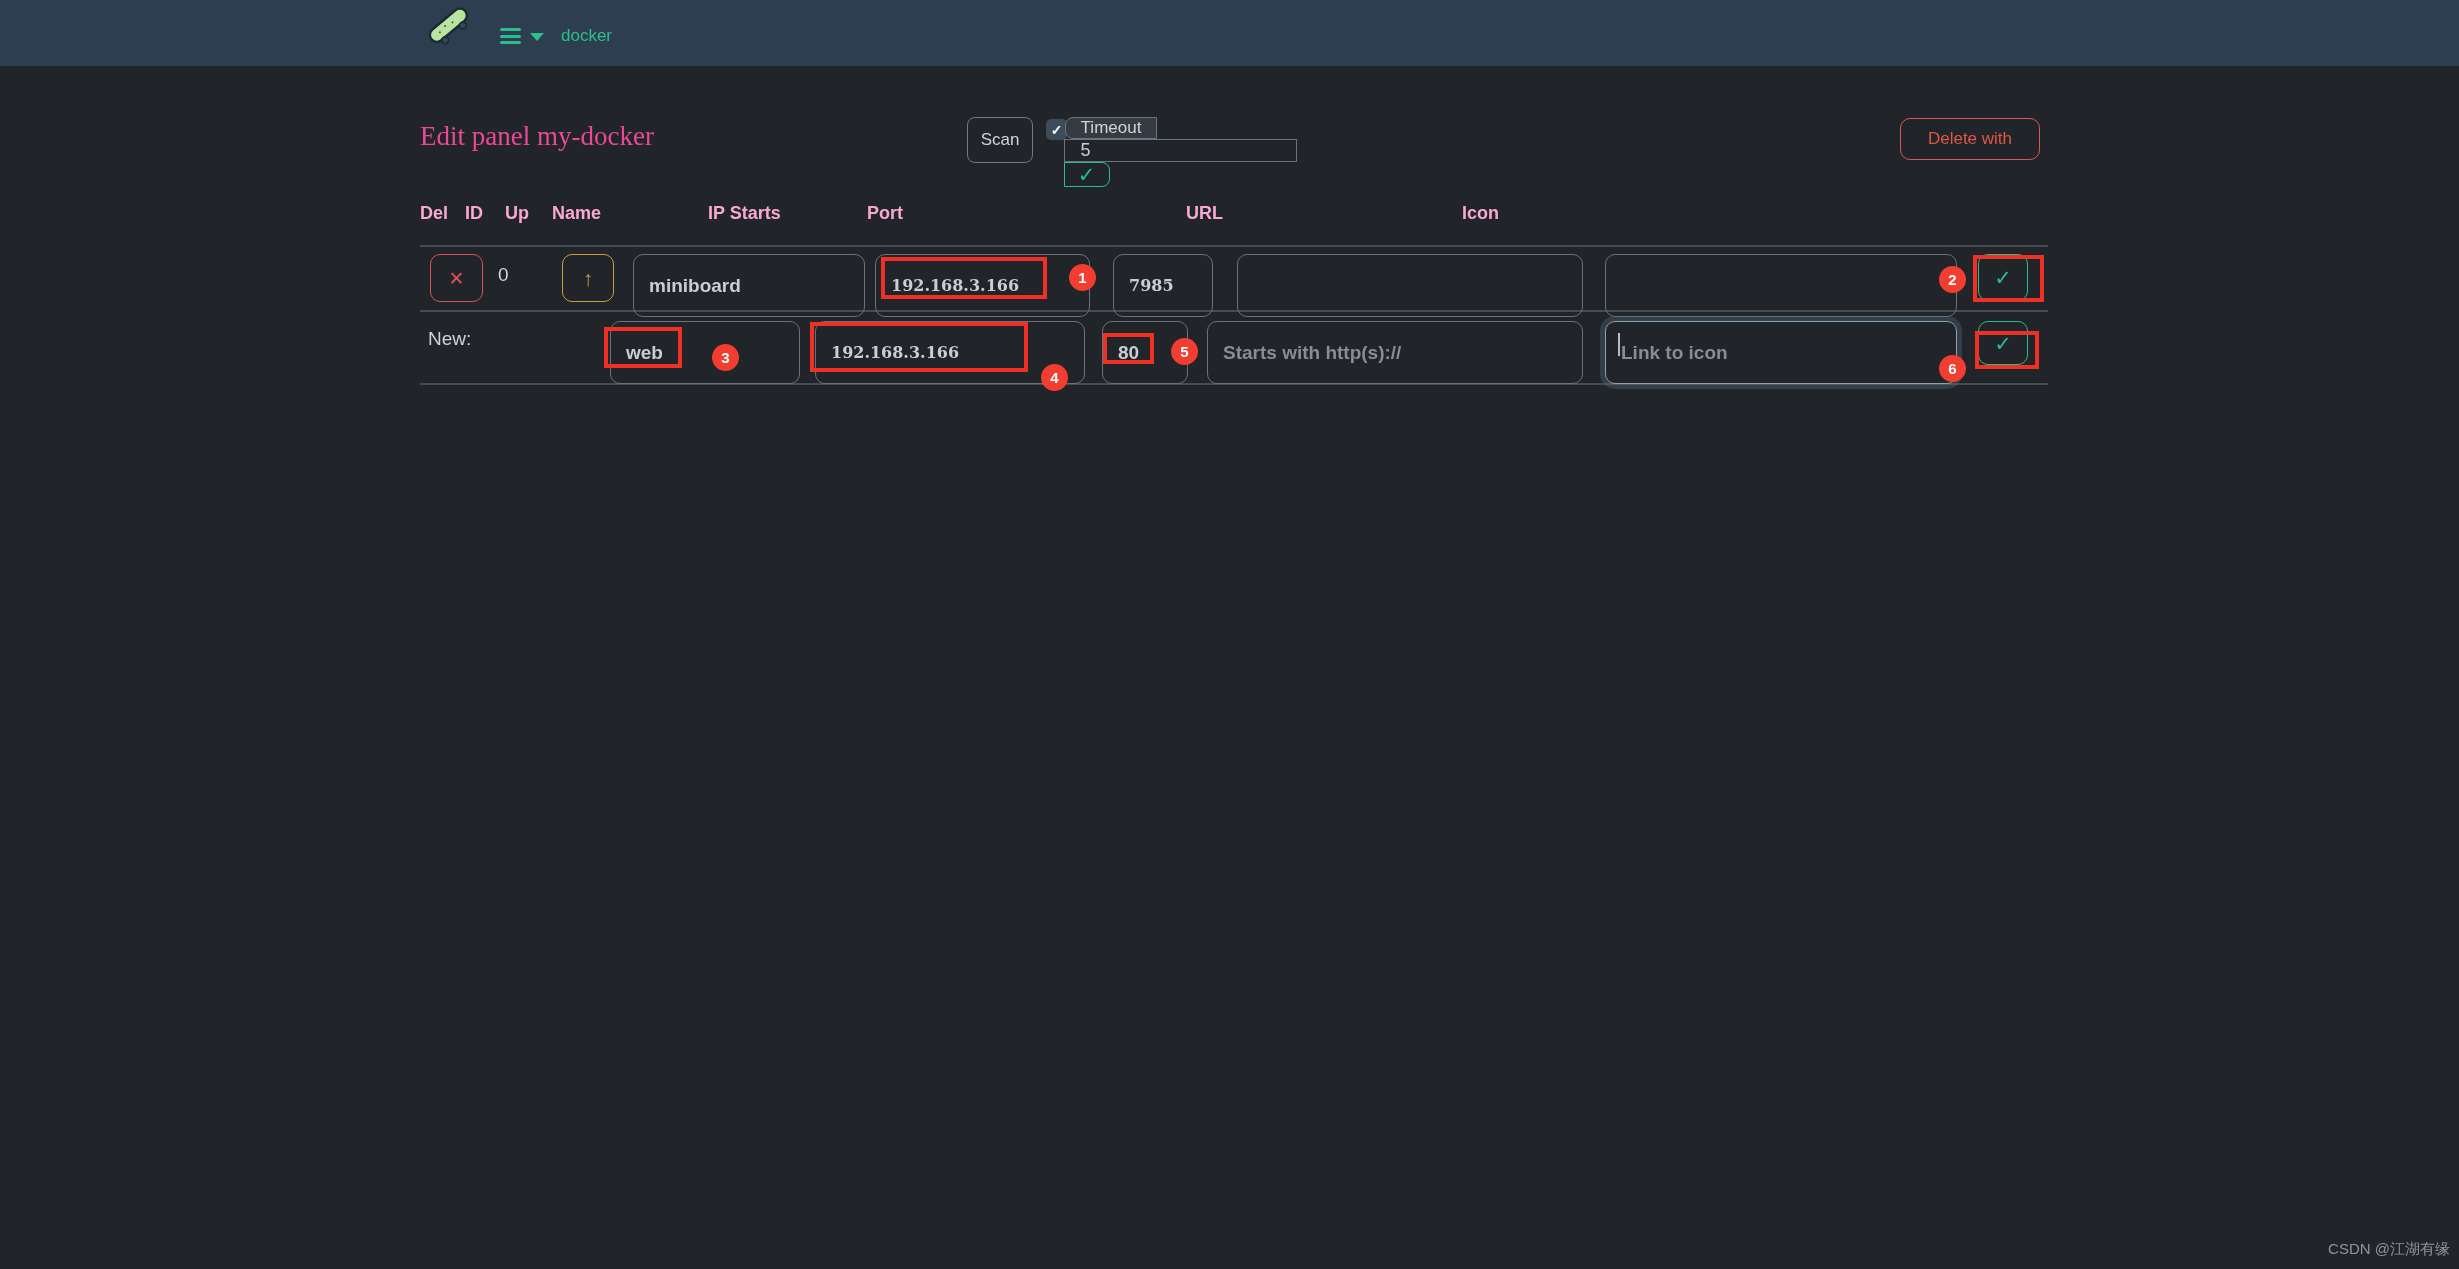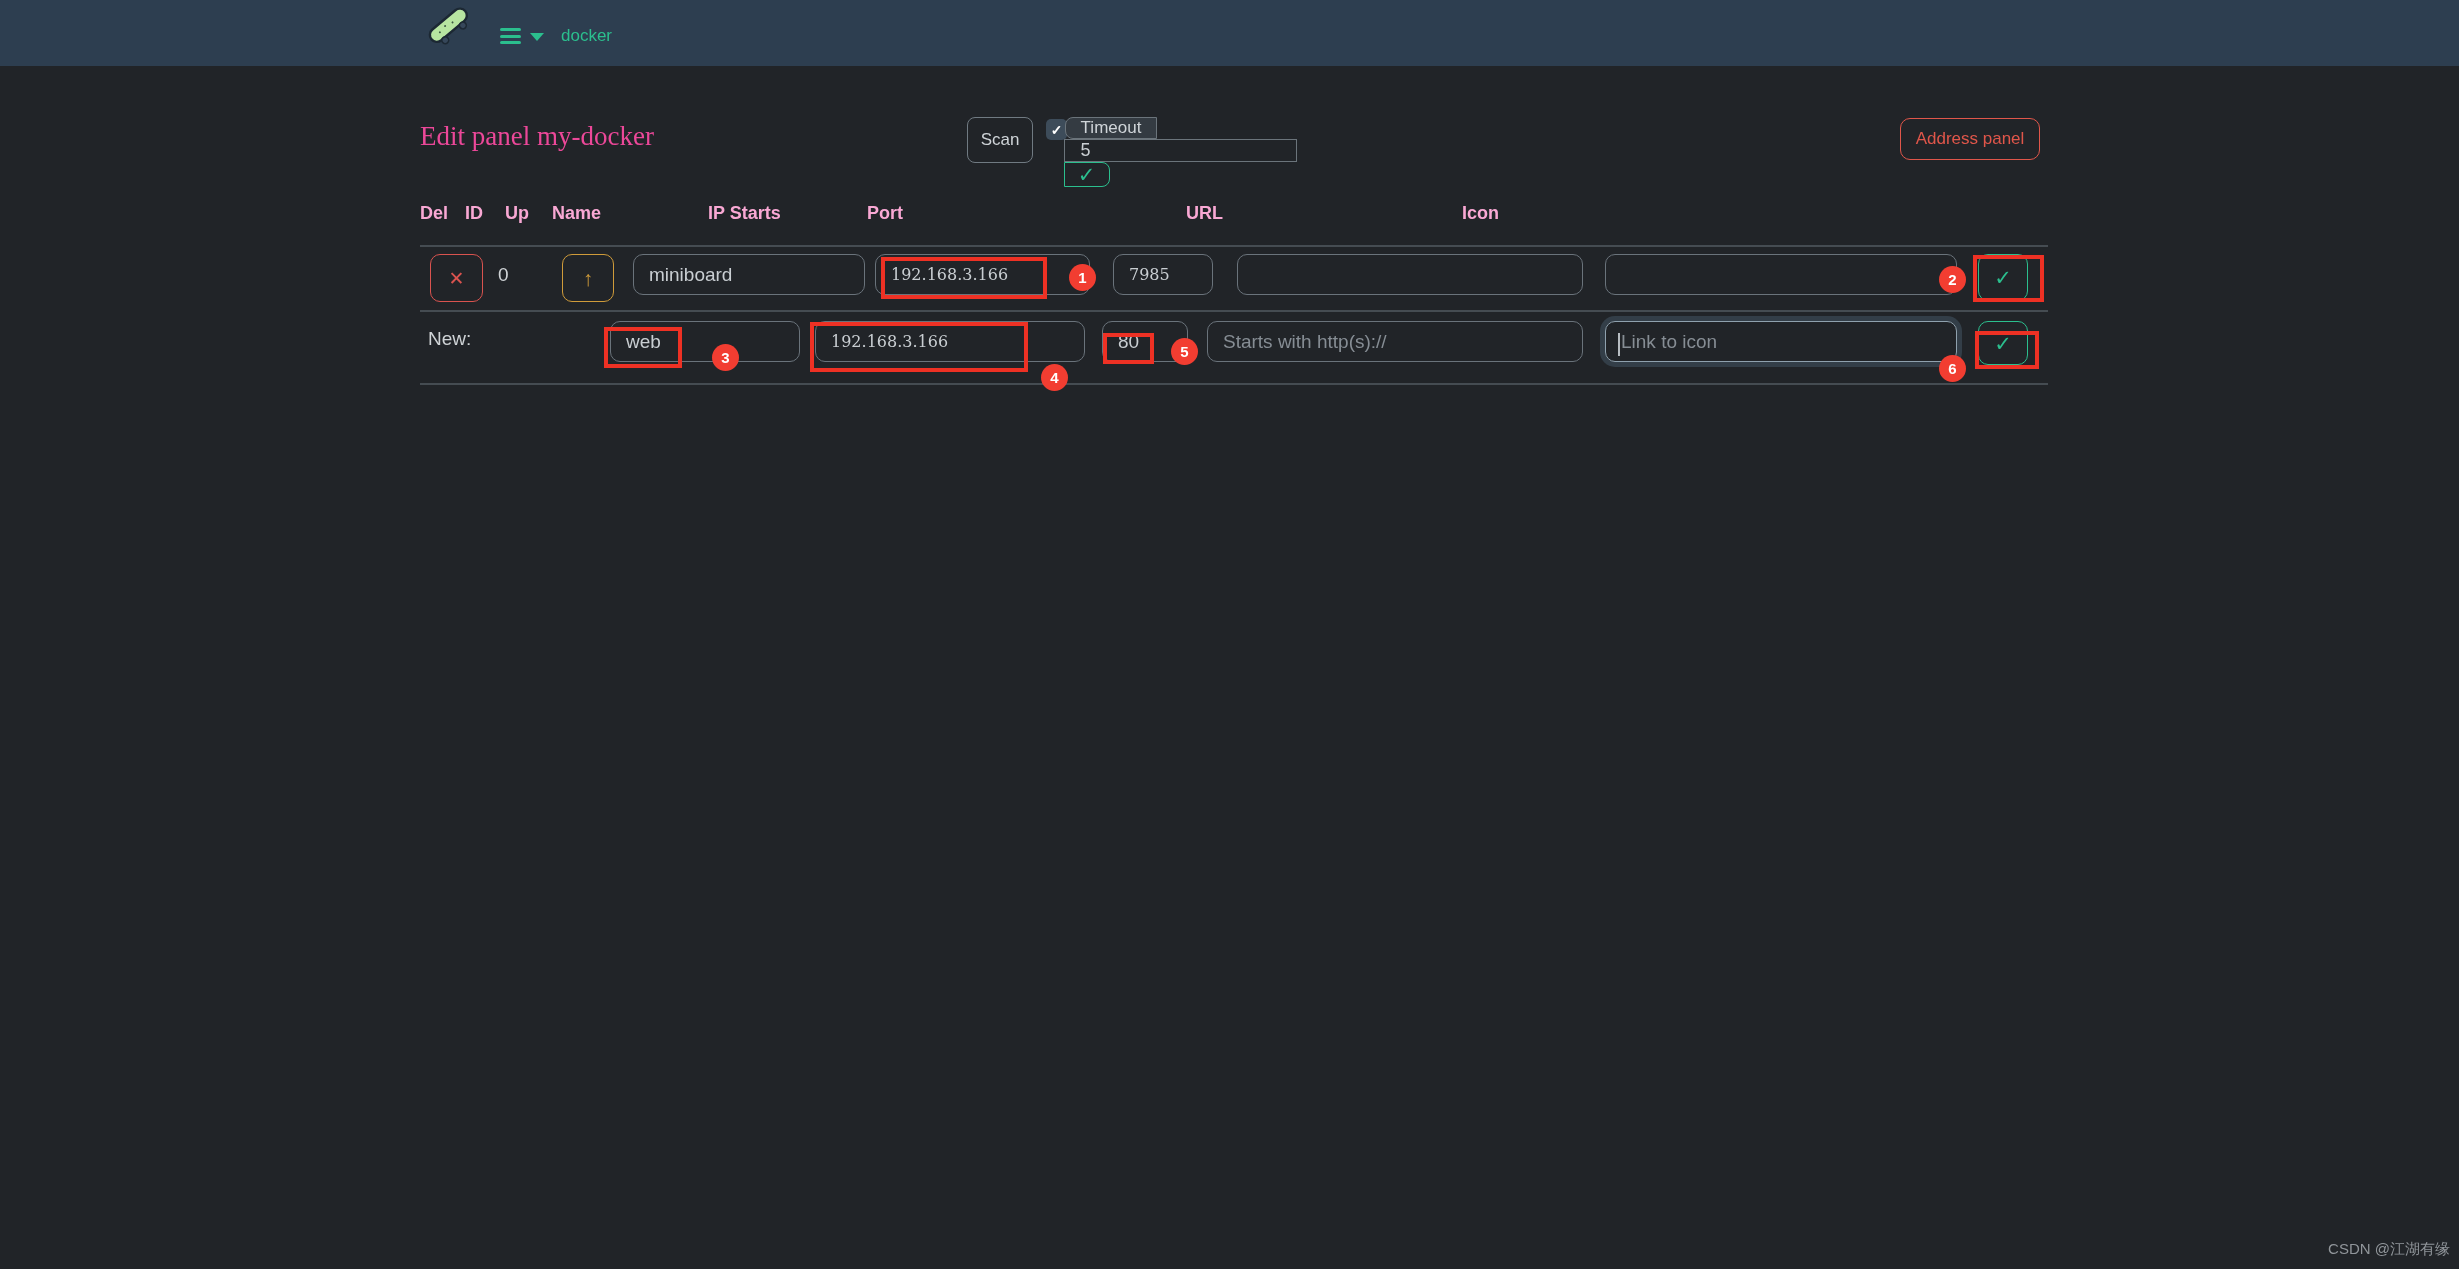--- a/index.html
+++ b/index.html
@@ -11,22 +11,23 @@
   .abs{position:absolute;}
   
   #topbar{position:absolute;left:0;top:0;width:2459px;height:66px;background:#2d3e50;}
   .menu-bar{width:21px;height:3px;background:#2bbf8e;border-radius:2px;margin-bottom:3.5px;}
   .caret{width:0;height:0;border-left:7px solid transparent;border-right:7px solid transparent;border-top:8px solid #2bbf8e;}
   .brand{color:#2bbf8e;font-size:17px;}
   
   .btn{display:flex;align-items:center;justify-content:center;background:transparent;box-sizing:border-box;cursor:pointer;border-radius:10px;}
   .ipt{
     position:absolute;background:transparent;border:1.5px solid #6a737b;border-radius:10px;
-    color:#c9ced2;font-size:19px;padding:6px 15px;box-sizing:border-box;height:41px;outline:none;
+    color:#c9ced2;font-size:19px;padding:6px 15px;box-sizing:border-box;height:63px;outline:none;
     font-family:"Liberation Sans",sans-serif;
+    font-weight:bold;
   }
   .ipt::placeholder{color:#868d94;opacity:1;}
   .serif{font-family:"DejaVu Serif",serif;font-size:16px;}
   .focused{border-color:#8fa1ae;box-shadow:0 0 0 5px rgba(86,112,133,.35);}
   .hline{position:absolute;left:420px;width:1628px;height:2px;background:#454c52;}
   .colhead{position:absolute;top:203px;color:#f9a8d4;font-size:18px;font-weight:600;text-align:right;}
   
   .ann-box{position:absolute;border:4px solid #ee3124;box-sizing:border-box;pointer-events:none;z-index:6;}
   .badge{
     position:absolute;width:27px;height:27px;border-radius:50%;background:#f23d31;color:#fff;
@@ -73,21 +74,21 @@
   </span>
 
   <div class="abs" style="left:1065px;top:117px;height:46px;display:flex;flex-direction:column;">
     <span style="width:92px;display:flex;align-items:center;justify-content:center;background:#343b42;border:1.5px solid #6b747b;border-radius:8px 0 0 8px;color:#cfd4d8;font-size:17px;box-sizing:border-box;">Timeout</span>
     <input style="width: 233px; background: transparent; border: 1.5px solid rgb(107, 116, 123); margin-left: -1.5px; color: rgb(201, 206, 210); font-size: 18px; padding: 0px 16px; box-sizing: border-box; outline: none; font-family: &quot;Liberation Sans&quot;, sans-serif;" value="5">
     <button class="btn" style="width:46px;border:1.5px solid #2bbf8e;margin-left:-1.5px;border-radius:0 8px 8px 0;">
       <span class="check-glyph">✓</span>
     </button>
   </div>
 
-  <button class="btn abs" style="left:1900px;top:118px;width:140px;height:42px;border:1.5px solid #e0564a;color:#e0564a;font-size:17px;font-family:'Liberation Sans',sans-serif;">Address panel</button>
+  <button class="btn abs" style="left:1900px;top:118px;width:140px;height:42px;border:1.5px solid #e0564a;color:#e0564a;font-size:17px;font-family:'Liberation Sans',sans-serif;">Delete with</button>
 
   <span class="colhead" style="left:420px;">Del</span>
   <span class="colhead" style="left:465px;">ID</span>
   <span class="colhead" style="left:505px;">Up</span>
   <span class="colhead" style="left:552px;">Name</span>
   <span class="colhead" style="left:708px;">IP Starts</span>
   <span class="colhead" style="left:867px;">Port</span>
   <span class="colhead" style="left:1186px;">URL</span>
   <span class="colhead" style="left:1462px;">Icon</span>
 

